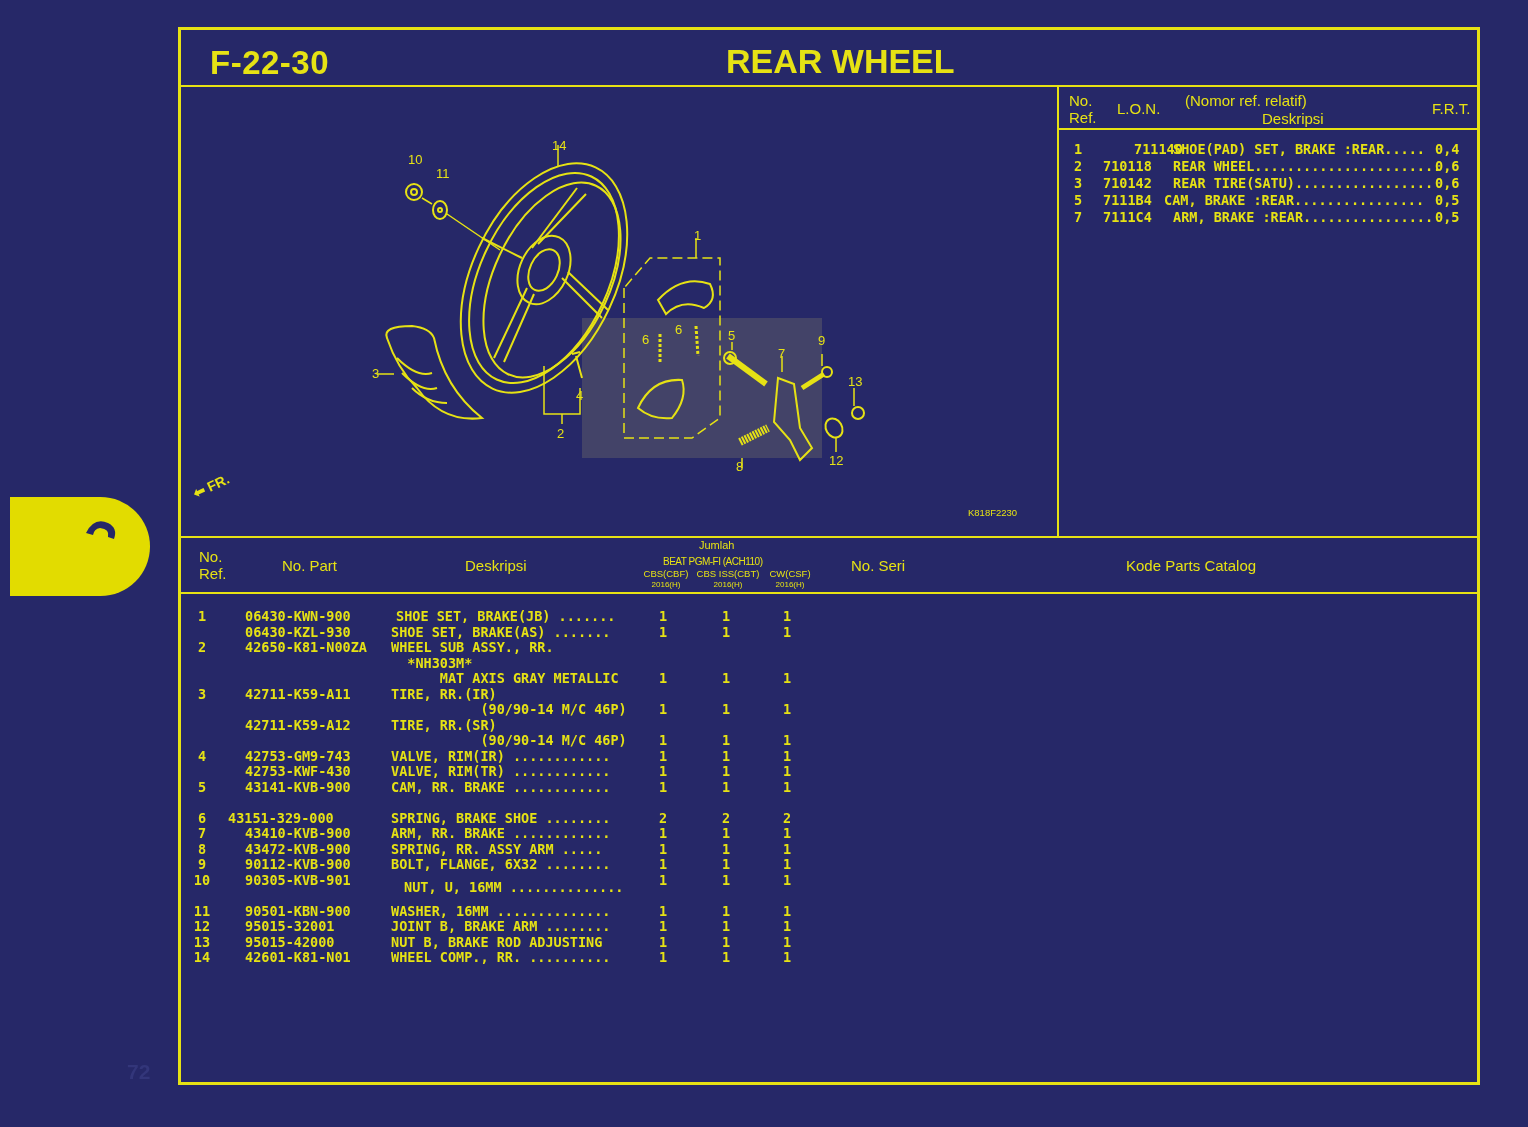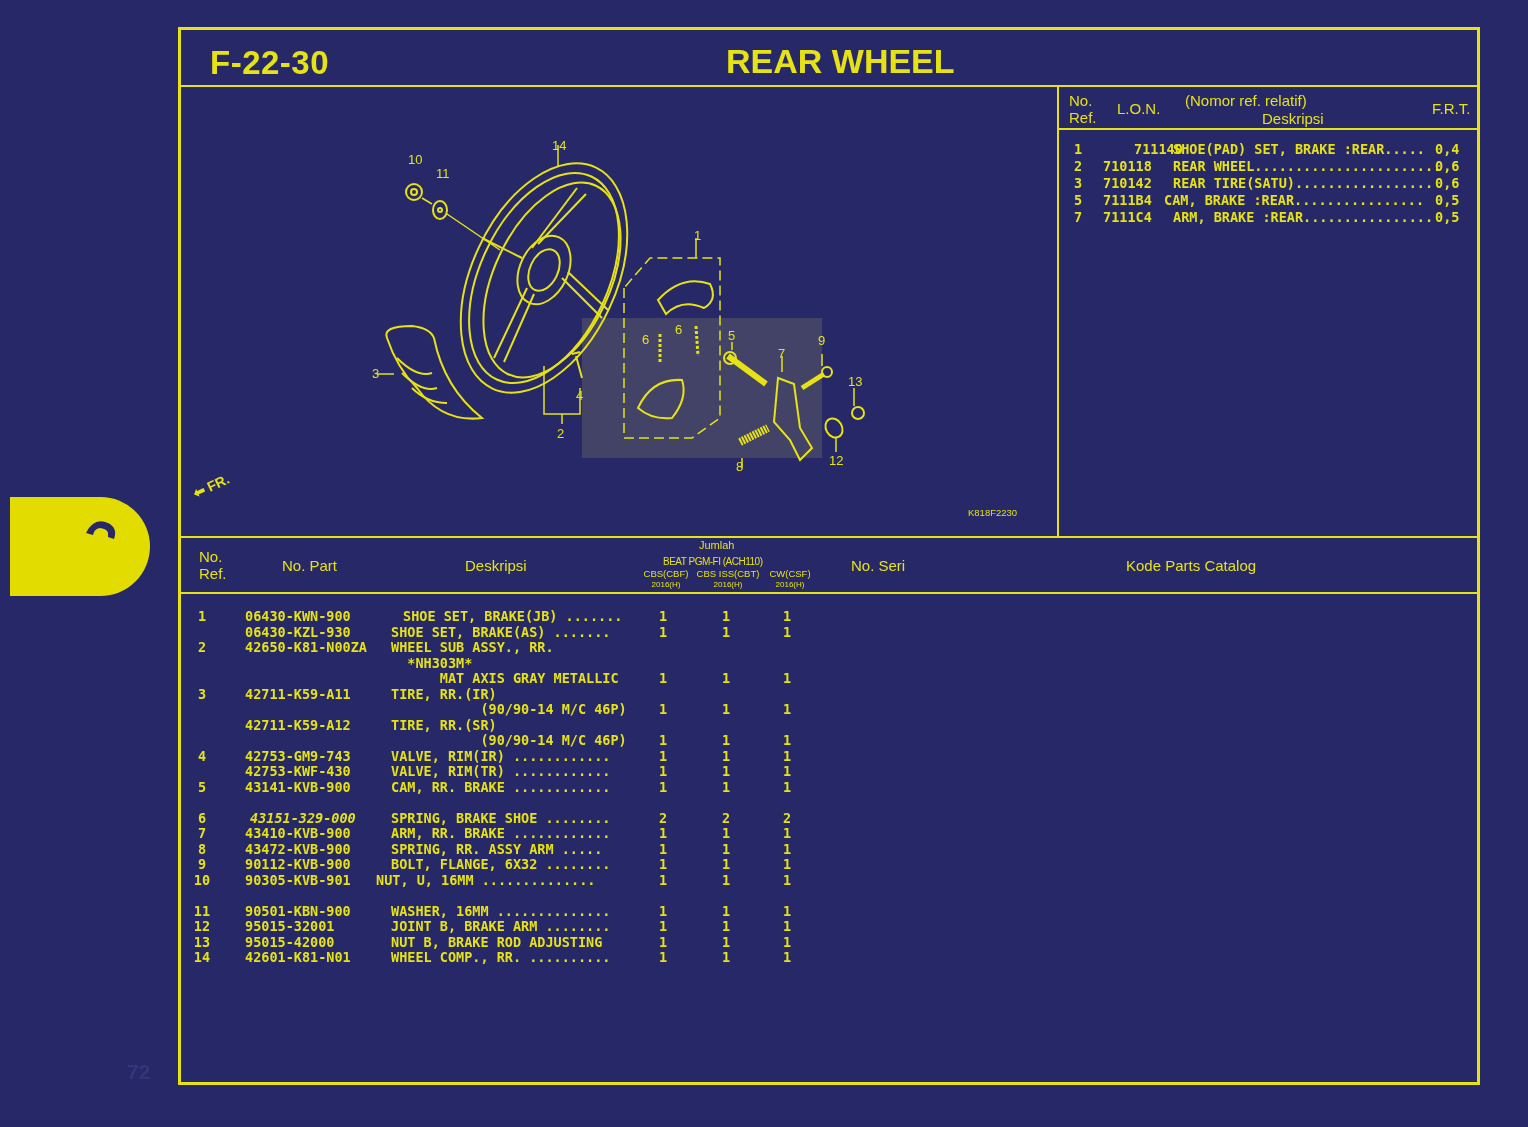--- a/index.html
+++ b/index.html
@@ -163,36 +163,36 @@
     <div style="font-size:8px">2016(H)</div>
 </div>
 <div class="hdr yl" style="left:766px; top:568px; font-size:9.5px; line-height:11px; text-align:center; width:48px;">
   <div>CW(CSF)</div>
     <div style="font-size:8px">2016(H)</div>
 </div>
 <div class="hdr yl" style="left:851px; top:557px;">No. Seri</div>
 <div class="hdr yl" style="left:1126px; top:557px;">Kode Parts Catalog</div>
 
 <div id="parts-rows">
-    <div class="part-row mono yl" style="top: 609px;"><span style="left: 0px; width: 24px; text-align: center;">1</span><span style="left: 55px;">06430-KWN-900</span><span style="left: 213px;">SHOE SET, BRAKE(JB) .......</span><span style="left: 469px;">1</span><span style="left: 532px;">1</span><span style="left: 593px;">1</span></div>
+    <div class="part-row mono yl" style="top: 609px;"><span style="left: 0px; width: 24px; text-align: center;">1</span><span style="left: 55px;">06430-KWN-900</span><span style="left: 206px;">SHOE SET, BRAKE(JB) .......</span><span style="left: 469px;">1</span><span style="left: 532px;">1</span><span style="left: 593px;">1</span></div>
     <div class="part-row mono yl" style="top: 624.5px;"><span style="left: 0px; width: 24px; text-align: center;"></span><span style="left: 55px;">06430-KZL-930</span><span style="left: 201px;">SHOE SET, BRAKE(AS) .......</span><span style="left: 469px;">1</span><span style="left: 532px;">1</span><span style="left: 593px;">1</span></div>
     <div class="part-row mono yl" style="top: 640px;"><span style="left: 0px; width: 24px; text-align: center;">2</span><span style="left: 55px;">42650-K81-N00ZA</span><span style="left: 201px;">WHEEL SUB ASSY., RR.</span><span style="left: 469px;"></span><span style="left: 532px;"></span><span style="left: 593px;"></span></div>
     <div class="part-row mono yl" style="top: 655.5px;"><span style="left: 0px; width: 24px; text-align: center;"></span><span style="left: 55px;"></span><span style="left: 201px;">  *NH303M*</span><span style="left: 469px;"></span><span style="left: 532px;"></span><span style="left: 593px;"></span></div>
     <div class="part-row mono yl" style="top: 671px;"><span style="left: 0px; width: 24px; text-align: center;"></span><span style="left: 55px;"></span><span style="left: 201px;">      MAT AXIS GRAY METALLIC</span><span style="left: 469px;">1</span><span style="left: 532px;">1</span><span style="left: 593px;">1</span></div>
     <div class="part-row mono yl" style="top: 686.5px;"><span style="left: 0px; width: 24px; text-align: center;">3</span><span style="left: 55px;">42711-K59-A11</span><span style="left: 201px;">TIRE, RR.(IR)</span><span style="left: 469px;"></span><span style="left: 532px;"></span><span style="left: 593px;"></span></div>
     <div class="part-row mono yl" style="top: 702px;"><span style="left: 0px; width: 24px; text-align: center;"></span><span style="left: 55px;"></span><span style="left: 201px;">           (90/90-14 M/C 46P)</span><span style="left: 469px;">1</span><span style="left: 532px;">1</span><span style="left: 593px;">1</span></div>
     <div class="part-row mono yl" style="top: 717.5px;"><span style="left: 0px; width: 24px; text-align: center;"></span><span style="left: 55px;">42711-K59-A12</span><span style="left: 201px;">TIRE, RR.(SR)</span><span style="left: 469px;"></span><span style="left: 532px;"></span><span style="left: 593px;"></span></div>
     <div class="part-row mono yl" style="top: 733px;"><span style="left: 0px; width: 24px; text-align: center;"></span><span style="left: 55px;"></span><span style="left: 201px;">           (90/90-14 M/C 46P)</span><span style="left: 469px;">1</span><span style="left: 532px;">1</span><span style="left: 593px;">1</span></div>
     <div class="part-row mono yl" style="top: 748.5px;"><span style="left: 0px; width: 24px; text-align: center;">4</span><span style="left: 55px;">42753-GM9-743</span><span style="left: 201px;">VALVE, RIM(IR) ............</span><span style="left: 469px;">1</span><span style="left: 532px;">1</span><span style="left: 593px;">1</span></div>
     <div class="part-row mono yl" style="top: 764px;"><span style="left: 0px; width: 24px; text-align: center;"></span><span style="left: 55px;">42753-KWF-430</span><span style="left: 201px;">VALVE, RIM(TR) ............</span><span style="left: 469px;">1</span><span style="left: 532px;">1</span><span style="left: 593px;">1</span></div>
     <div class="part-row mono yl" style="top: 779.5px;"><span style="left: 0px; width: 24px; text-align: center;">5</span><span style="left: 55px;">43141-KVB-900</span><span style="left: 201px;">CAM, RR. BRAKE ............</span><span style="left: 469px;">1</span><span style="left: 532px;">1</span><span style="left: 593px;">1</span></div>
     <div class="part-row mono yl" style="top: 795px;"><span style="left: 0px; width: 24px; text-align: center;"></span><span style="left: 55px;"></span><span style="left: 201px;"></span><span style="left: 469px;"></span><span style="left: 532px;"></span><span style="left: 593px;"></span></div>
-    <div class="part-row mono yl" style="top: 810.5px;"><span style="left: 0px; width: 24px; text-align: center;">6</span><span style="left: 60px; font-style: italic;">43151-329-000</span><span style="left: 201px;">SPRING, BRAKE SHOE ........</span><span style="left: 469px;">2</span><span style="left: 532px;">2</span><span style="left: 593px;">2</span></div>
+    <div class="part-row mono yl" style="top: 810.5px;"><span style="left: 0px; width: 24px; text-align: center;">6</span><span style="left: 38px;">43151-329-000</span><span style="left: 201px;">SPRING, BRAKE SHOE ........</span><span style="left: 469px;">2</span><span style="left: 532px;">2</span><span style="left: 593px;">2</span></div>
     <div class="part-row mono yl" style="top: 826px;"><span style="left: 0px; width: 24px; text-align: center;">7</span><span style="left: 55px;">43410-KVB-900</span><span style="left: 201px;">ARM, RR. BRAKE ............</span><span style="left: 469px;">1</span><span style="left: 532px;">1</span><span style="left: 593px;">1</span></div>
     <div class="part-row mono yl" style="top: 841.5px;"><span style="left: 0px; width: 24px; text-align: center;">8</span><span style="left: 55px;">43472-KVB-900</span><span style="left: 201px;">SPRING, RR. ASSY ARM .....</span><span style="left: 469px;">1</span><span style="left: 532px;">1</span><span style="left: 593px;">1</span></div>
     <div class="part-row mono yl" style="top: 857px;"><span style="left: 0px; width: 24px; text-align: center;">9</span><span style="left: 55px;">90112-KVB-900</span><span style="left: 201px;">BOLT, FLANGE, 6X32 ........</span><span style="left: 469px;">1</span><span style="left: 532px;">1</span><span style="left: 593px;">1</span></div>
-    <div class="part-row mono yl" style="top: 872.5px;"><span style="left: 0px; width: 24px; text-align: center;">10</span><span style="left: 55px;">90305-KVB-901</span><span style="left: 186px;">NUT, U, 16MM ..............</span><span style="left: 469px;">1</span><span style="left: 532px;">1</span><span style="left: 593px;">1</span></div>
+    <div class="part-row mono yl" style="top: 872.5px;"><span style="left: 0px; width: 24px; text-align: center;">10</span><span style="left: 55px;">90305-KVB-901</span><span style="left: 214px; margin-top: 7px;">NUT, U, 16MM ..............</span><span style="left: 469px;">1</span><span style="left: 532px;">1</span><span style="left: 593px;">1</span></div>
     <div class="part-row mono yl" style="top: 888px;"><span style="left: 0px; width: 24px; text-align: center;"></span><span style="left: 55px;"></span><span style="left: 201px;"></span><span style="left: 469px;"></span><span style="left: 532px;"></span><span style="left: 593px;"></span></div>
     <div class="part-row mono yl" style="top: 903.5px;"><span style="left: 0px; width: 24px; text-align: center;">11</span><span style="left: 55px;">90501-KBN-900</span><span style="left: 201px;">WASHER, 16MM ..............</span><span style="left: 469px;">1</span><span style="left: 532px;">1</span><span style="left: 593px;">1</span></div>
     <div class="part-row mono yl" style="top: 919px;"><span style="left: 0px; width: 24px; text-align: center;">12</span><span style="left: 55px;">95015-32001</span><span style="left: 201px;">JOINT B, BRAKE ARM ........</span><span style="left: 469px;">1</span><span style="left: 532px;">1</span><span style="left: 593px;">1</span></div>
     <div class="part-row mono yl" style="top: 934.5px;"><span style="left: 0px; width: 24px; text-align: center;">13</span><span style="left: 55px; text-align: center;">95015-42000</span><span style="left: 201px;">NUT B, BRAKE ROD ADJUSTING</span><span style="left: 469px;">1</span><span style="left: 532px;">1</span><span style="left: 593px;">1</span></div>
     <div class="part-row mono yl" style="top: 950px;"><span style="left: 0px; width: 24px; text-align: center;">14</span><span style="left: 55px;">42601-K81-N01</span><span style="left: 201px;">WHEEL COMP., RR. ..........</span><span style="left: 469px;">1</span><span style="left: 532px;">1</span><span style="left: 593px;">1</span></div>
   </div>
 
 </body></html>

